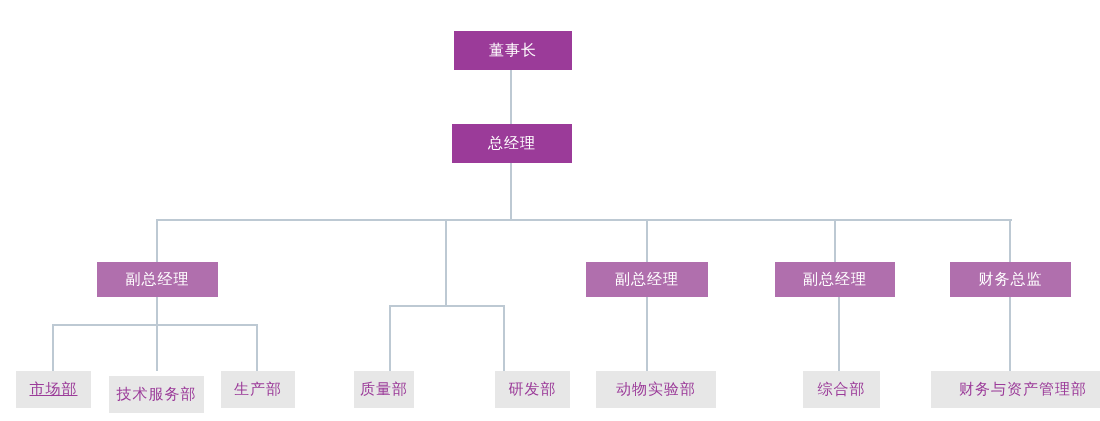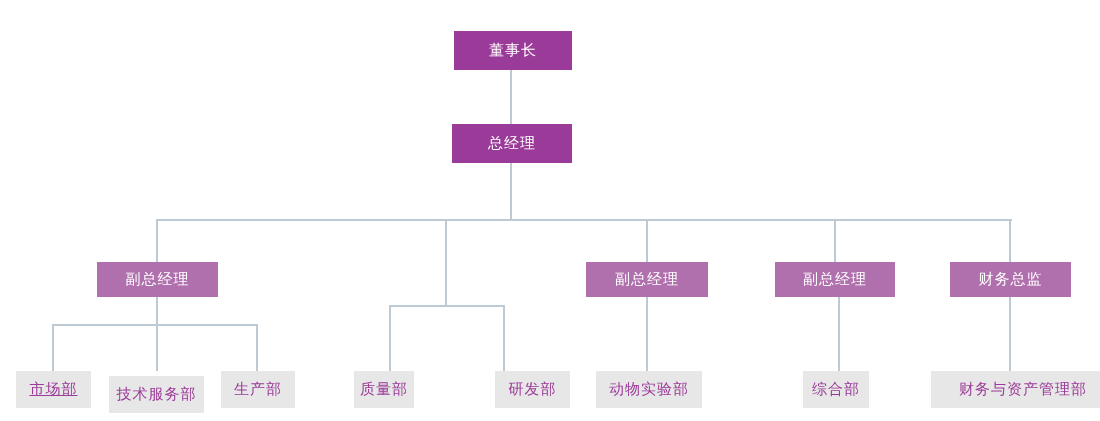--- a/index.html
+++ b/index.html
@@ -31,22 +31,22 @@
   #n-gm              { left: 452px; top: 124px; width: 120px; height: 39px; }
   #n-dgm1            { left: 97px;  top: 262px; width: 121px; height: 35px; }
   #n-dgm2            { left: 586px; top: 262px; width: 122px; height: 35px; }
   #n-dgm3            { left: 775px; top: 262px; width: 120px; height: 35px; }
   #n-fin-director    { left: 950px; top: 262px; width: 121px; height: 35px; }
   #n-marketing       { left: 16px;  top: 371px; width: 75px;  height: 37px; text-decoration: underline; }
   #n-tech-service    { left: 109px; top: 376px; width: 95px;  height: 37px; }
   #n-production      { left: 221px; top: 371px; width: 74px;  height: 37px; }
   #n-quality         { left: 354px; top: 371px; width: 60px;  height: 37px; }
   #n-rd              { left: 495px; top: 371px; width: 75px;  height: 37px; }
-  #n-animal-lab      { left: 596px; top: 371px; width: 106px; height: 37px; }
-  #n-general-affairs { left: 803px; top: 371px; width: 66px;  height: 37px; }
+  #n-animal-lab      { left: 596px; top: 371px; width: 120px; height: 37px; }
+  #n-general-affairs { left: 803px; top: 371px; width: 77px;  height: 37px; }
   #n-finance-asset   { left: 931px; top: 371px; width: 184px; height: 37px; text-align: right; }
 
   
   #l-chairman-gm   { left: 510px;  top: 70px;  width: 2px;   height: 54px; }
   #l-gm-down       { left: 510px;  top: 163px; width: 2px;   height: 57px; }
   #l-main-h        { left: 156px;  top: 219px; width: 856px; height: 2px; }
   #l-drop-dgm1     { left: 156px;  top: 221px; width: 2px;   height: 41px; }
   #l-drop-qr       { left: 445px;  top: 221px; width: 2px;   height: 85px; }
   #l-drop-dgm2     { left: 646px;  top: 221px; width: 2px;   height: 41px; }
   #l-drop-dgm3     { left: 834px;  top: 221px; width: 2px;   height: 41px; }

